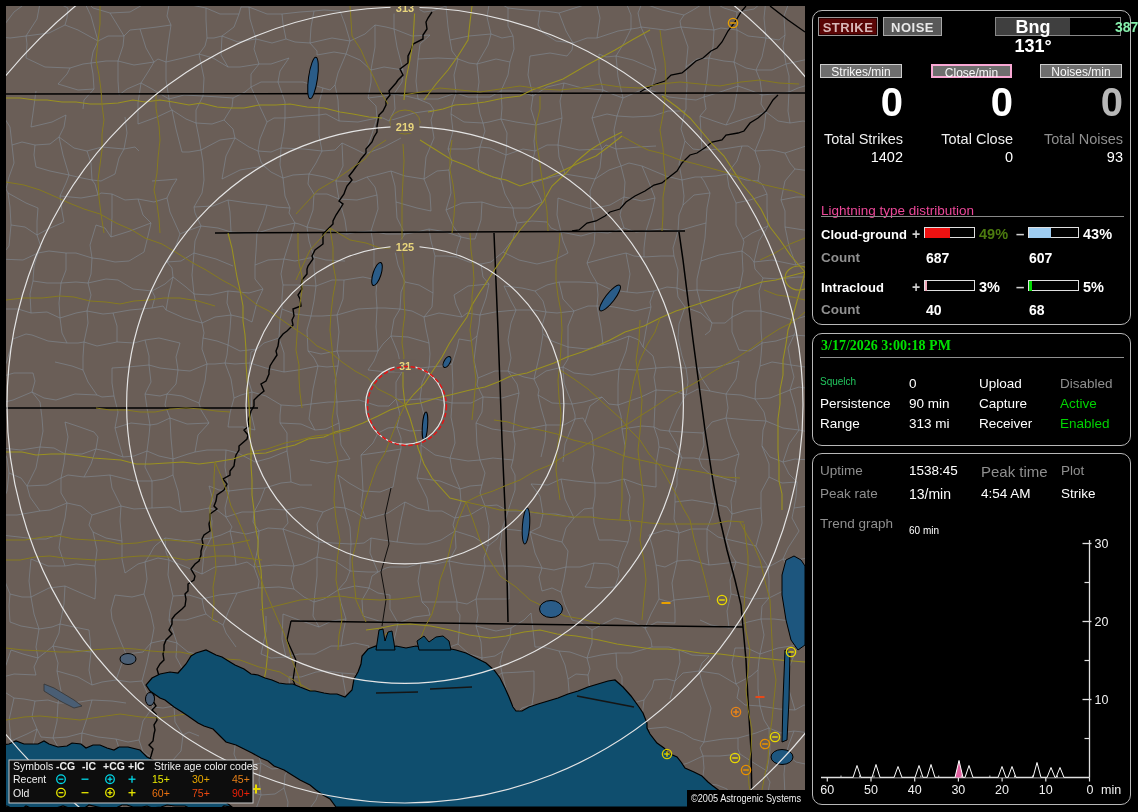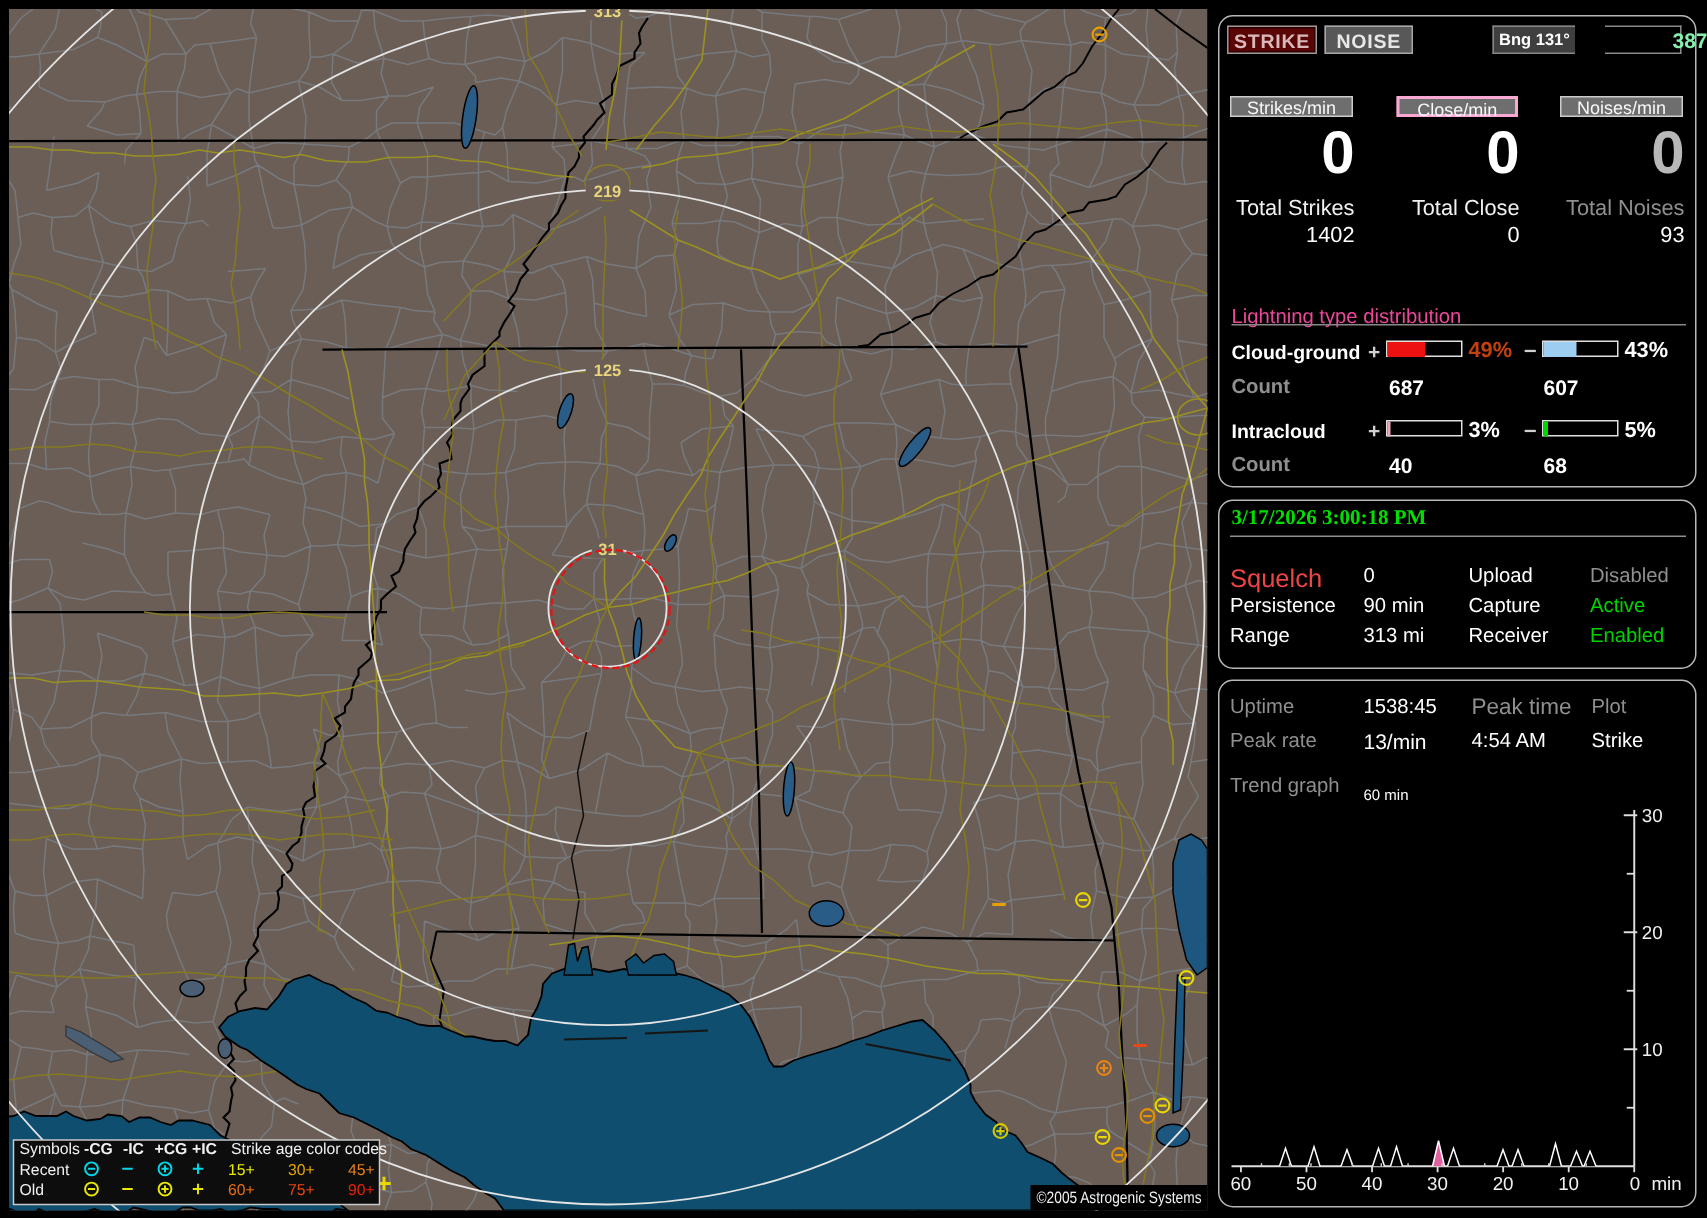--- a/index.html
+++ b/index.html
@@ -171,41 +171,41 @@
         <text x="226" y="790.5" fill="#e82008">90+</text>
       </g>
 <rect x="681" y="784" width="118" height="17" fill="#000"></rect>
       <text x="685" y="796" fill="#f0f0f0" font-size="11" textLength="110" lengthAdjust="spacingAndGlyphs" font-family="Liberation Sans, sans-serif">©2005 Astrogenic Systems</text>
 </svg></div>
 <div style="position:absolute;left:812px;top:10px;width:319px;height:315px;border:1px solid #b8b8b8;border-radius:10px;"></div>
 <div style="position:absolute;left:812px;top:333px;width:319px;height:113px;border:1px solid #b8b8b8;border-radius:10px;"></div>
 <div style="position:absolute;left:812px;top:453px;width:319px;height:352px;border:1px solid #b8b8b8;border-radius:10px;"></div>
 <div style="position:absolute;left:818px;top:17px;width:60px;height:19px;background:#5a0505;border:1px solid #999;box-shadow:inset 0 0 0 1px #2a0000;color:#d8b8b8;font-weight:bold;font-size:13px;letter-spacing:0.5px;text-align:center;line-height:19px;">STRIKE</div>
 <div style="position:absolute;left:883px;top:17px;width:59px;height:19px;background:#585858;border:1px solid #a8a8a8;color:#e8e8e8;font-weight:bold;font-size:13px;letter-spacing:0.5px;text-align:center;line-height:19px;">NOISE</div>
-<div style="position:absolute;left:995px;top:17px;width:55px;height:19px;background:#3f3f3f;border:1px solid #888;border-right:none;color:#fff;font-weight:bold;font-size:11px;text-align:center;line-height:19px;">Bng 131°</div>
+<div style="position:absolute;left:995px;top:17px;width:75px;height:19px;background:#3f3f3f;border:1px solid #888;border-right:none;color:#fff;font-weight:bold;font-size:18px;text-align:center;line-height:19px;">Bng 131°</div>
 <div style="position:absolute;left:1070px;top:17px;width:51px;height:19px;background:#000;border:1px solid #888;border-left:none;color:#86efac;font-weight:bold;font-size:14px;text-align:center;line-height:19px;padding-left:45px;">387mi</div>
 <div style="position:absolute;left:820px;top:64px;width:82px;height:14px;background:#6e6e6e;border:1px solid #cccccc;color:#f8f8f8;font-size:12px;text-align:center;line-height:14px;">Strikes/min</div>
 <div style="position:absolute;left:931px;top:64px;width:81px;height:14px;background:#6e6e6e;border:2px solid #f9a8d4;color:#f8f8f8;font-size:12px;text-align:center;line-height:14px;">Close/min</div>
 <div style="position:absolute;left:1040px;top:64px;width:82px;height:14px;background:#6e6e6e;border:1px solid #cccccc;color:#f8f8f8;font-size:12px;text-align:center;line-height:14px;">Noises/min</div>
 <div style="position:absolute;left:783px;top:85px;width:120px;font-size:40px;font-weight:bold;text-align:right;line-height:34px;color:#fff;">0</div>
 <div style="position:absolute;left:893px;top:85px;width:120px;font-size:40px;font-weight:bold;text-align:right;line-height:34px;color:#fff;">0</div>
 <div style="position:absolute;left:1003px;top:85px;width:120px;font-size:40px;font-weight:bold;text-align:right;line-height:34px;color:#b8b8b8;">0</div>
 <div style="position:absolute;left:753px;top:131px;width:150px;font-size:14.5px;text-align:right;color:#f0f0f0;">Total Strikes</div>
 <div style="position:absolute;left:863px;top:131px;width:150px;font-size:14.5px;text-align:right;color:#f0f0f0;">Total Close</div>
 <div style="position:absolute;left:973px;top:131px;width:150px;font-size:14.5px;text-align:right;color:#8f8f8f;">Total Noises</div>
 <div style="position:absolute;left:753px;top:149px;width:150px;font-size:14.5px;text-align:right;color:#fff;">1402</div>
 <div style="position:absolute;left:863px;top:149px;width:150px;font-size:14.5px;text-align:right;color:#fff;">0</div>
 <div style="position:absolute;left:973px;top:149px;width:150px;font-size:14.5px;text-align:right;color:#fff;">93</div>
 <div style="position:absolute;left:821px;top:203px;width:200px;font-size:13.5px;color:#ec4899;">Lightning type distribution</div>
 <div style="position:absolute;left:821px;top:216px;width:303px;height:1px;background:#888;"></div>
 <div style="position:absolute;left:821px;top:227px;width:120px;font-size:13px;font-weight:bold;color:#fff;">Cloud-ground</div>
 <div style="position:absolute;left:912px;top:226px;width:12px;font-size:14px;font-weight:bold;color:#d0d0d0;">+</div>
 <div style="position:absolute;left:924px;top:227px;width:51px;height:11px;background:#000;border:1px solid #e0e0e0;"></div>
 <div style="position:absolute;left:925px;top:228px;width:25px;height:10px;background:#ee1111;"></div>
-<div style="position:absolute;left:979px;top:226px;width:45px;font-size:14.5px;font-weight:bold;color:#c2410c;">49%</div>
+<div style="position:absolute;left:979px;top:226px;width:45px;font-size:14.5px;font-weight:bold;color:#4d7c0f;">49%</div>
 <div style="position:absolute;left:1016px;top:225px;width:12px;font-size:15px;font-weight:bold;color:#d0d0d0;">–</div>
 <div style="position:absolute;left:1028px;top:227px;width:51px;height:11px;background:#000;border:1px solid #e0e0e0;"></div>
 <div style="position:absolute;left:1029px;top:228px;width:22px;height:10px;background:#9ecdf2;"></div>
 <div style="position:absolute;left:1083px;top:226px;width:45px;font-size:14.5px;font-weight:bold;color:#fff;">43%</div>
 <div style="position:absolute;left:821px;top:250px;width:60px;font-size:13.5px;font-weight:bold;color:#8f8f8f;">Count</div>
 <div style="position:absolute;left:926px;top:250px;width:60px;font-size:14px;font-weight:bold;color:#fff;">687</div>
 <div style="position:absolute;left:1029px;top:250px;width:60px;font-size:14px;font-weight:bold;color:#fff;">607</div>
 <div style="position:absolute;left:821px;top:280px;width:120px;font-size:13px;font-weight:bold;color:#fff;">Intracloud</div>
 <div style="position:absolute;left:912px;top:279px;width:12px;font-size:14px;font-weight:bold;color:#d0d0d0;">+</div>
 <div style="position:absolute;left:924px;top:280px;width:51px;height:11px;background:#000;border:1px solid #e0e0e0;"></div>
@@ -213,21 +213,21 @@
 <div style="position:absolute;left:979px;top:279px;width:45px;font-size:14.5px;font-weight:bold;color:#fff;">3%</div>
 <div style="position:absolute;left:1016px;top:278px;width:12px;font-size:15px;font-weight:bold;color:#d0d0d0;">–</div>
 <div style="position:absolute;left:1028px;top:280px;width:51px;height:11px;background:#000;border:1px solid #e0e0e0;"></div>
 <div style="position:absolute;left:1029px;top:281px;width:3px;height:10px;background:#00d800;"></div>
 <div style="position:absolute;left:1083px;top:279px;width:45px;font-size:14.5px;font-weight:bold;color:#fff;">5%</div>
 <div style="position:absolute;left:821px;top:302px;width:60px;font-size:13.5px;font-weight:bold;color:#8f8f8f;">Count</div>
 <div style="position:absolute;left:926px;top:302px;width:60px;font-size:14px;font-weight:bold;color:#fff;">40</div>
 <div style="position:absolute;left:1029px;top:302px;width:60px;font-size:14px;font-weight:bold;color:#fff;">68</div>
 <div style="position:absolute;left:821px;top:338px;width:300px;font-size:14px;font-weight:bold;color:#00e000;font-family:'Liberation Serif',serif;">3/17/2026 3:00:18 PM</div>
 <div style="position:absolute;left:820px;top:357px;width:304px;height:1px;background:#909090;"></div>
-<div style="position:absolute;left:820px;top:376px;width:90px;font-size:17px;color:#ef4444;">Squelch</div>
+<div style="position:absolute;left:820px;top:376px;width:90px;font-size:10px;color:#22c55e;">Squelch</div>
 <div style="position:absolute;left:909px;top:376px;width:90px;font-size:13.5px;color:#fff;">0</div>
 <div style="position:absolute;left:979px;top:376px;width:90px;font-size:13.5px;color:#fff;">Upload</div>
 <div style="position:absolute;left:1060px;top:376px;width:90px;font-size:13.5px;color:#8f8f8f;">Disabled</div>
 <div style="position:absolute;left:820px;top:396px;width:90px;font-size:13.5px;color:#fff;">Persistence</div>
 <div style="position:absolute;left:909px;top:396px;width:90px;font-size:13.5px;color:#fff;">90 min</div>
 <div style="position:absolute;left:979px;top:396px;width:90px;font-size:13.5px;color:#fff;">Capture</div>
 <div style="position:absolute;left:1060px;top:396px;width:90px;font-size:13.5px;color:#00d400;">Active</div>
 <div style="position:absolute;left:820px;top:416px;width:90px;font-size:13.5px;color:#fff;">Range</div>
 <div style="position:absolute;left:909px;top:416px;width:90px;font-size:13.5px;color:#fff;">313 mi</div>
 <div style="position:absolute;left:979px;top:416px;width:90px;font-size:13.5px;color:#fff;">Receiver</div>

